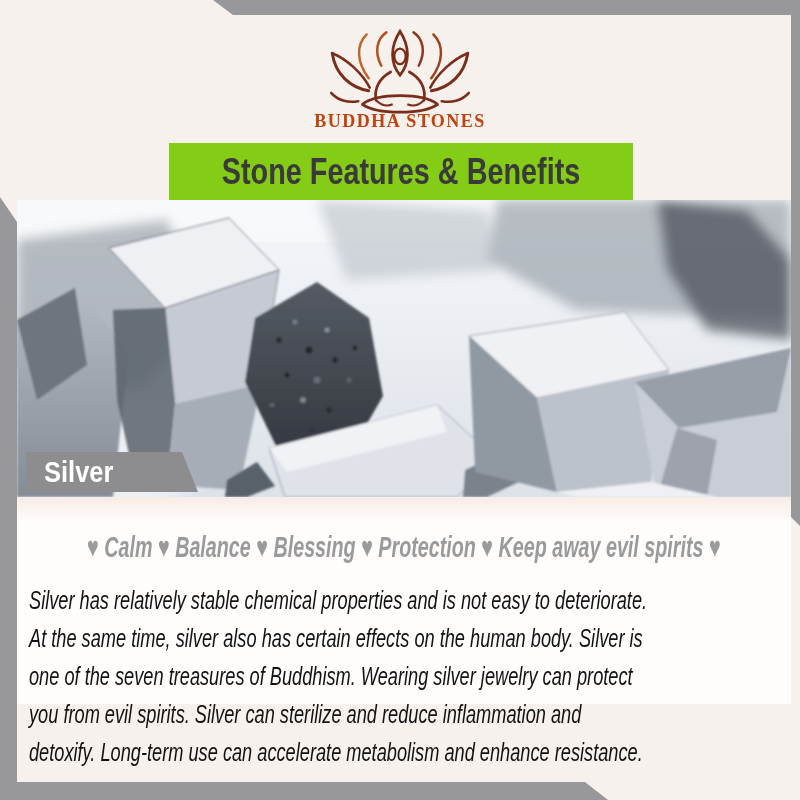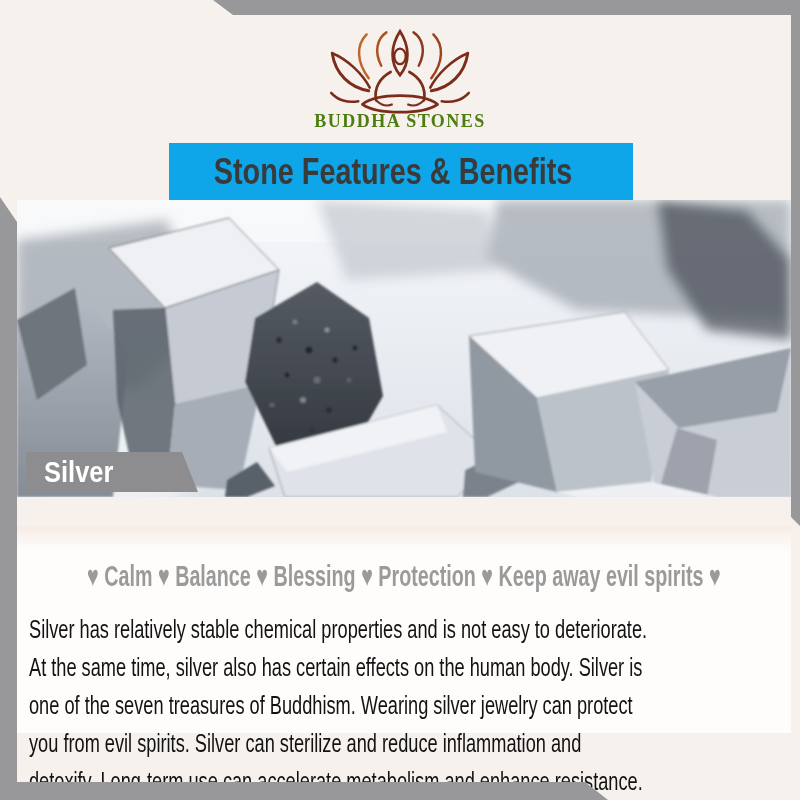--- a/index.html
+++ b/index.html
@@ -16,44 +16,44 @@
   }
   .ribbon-bl{
     left:0;top:197px;width:608px;height:603px;
     clip-path:polygon(0px 0px,17px 25px,17px 585px,585px 585px,608px 603px,0px 603px);
   }
   
   .logo-wrap{position:absolute;top:28px;left:50%;transform:translateX(-50%);z-index:2;}
   .brand-name{
     position:absolute;top:111px;left:0;width:100%;text-align:center;z-index:2;
     font-family:"Liberation Serif","DejaVu Serif",serif;
-    font-weight:bold;font-size:18px;letter-spacing:1.5px;color:#4d7c0f;
+    font-weight:bold;font-size:18px;letter-spacing:1.5px;color:#c2410c;
   }
   .heading-band{
-    position:absolute;left:169px;top:143px;width:464px;height:57px;background:#0ea5e9;
-    display:flex;align-items:center;justify-content:flex-start;z-index:2;
+    position:absolute;left:169px;top:143px;width:464px;height:57px;background:#84cc16;
+    display:flex;align-items:center;justify-content:center;z-index:2;
   }
   .heading{
     font-size:36px;font-weight:bold;color:#3a3a3a;white-space:nowrap;
     transform:scaleX(0.80);letter-spacing:0px;
   }
   
   .photo{position:absolute;left:17px;top:200px;width:774px;height:297px;overflow:hidden;z-index:1;background:#fde047;}
   .photo svg{display:block;}
   .badge{
     position:absolute;left:9px;top:252px;width:172px;height:40px;background:#8d8d8f;
     clip-path:polygon(0 0,90.7% 0,100% 100%,0 100%);
     display:flex;align-items:center;padding-left:18px;box-sizing:border-box;
   }
   .badge span{
     color:#ffffff;font-weight:bold;font-size:30px;white-space:nowrap;
     transform:scaleX(0.85);transform-origin:left center;
   }
   
-  .content{position:absolute;left:17px;top:526px;width:774px;height:207px;background:#fffdfc;z-index:1;}
+  .content{position:absolute;left:17px;top:497px;width:774px;height:207px;background:#fffdfc;z-index:1;font-style:italic;}
   .content::before{
     content:"";position:absolute;left:0;top:0;width:100%;height:26px;
     background:linear-gradient(#f7ece6,#fffdfc);
   }
   .features-row{position:absolute;left:0;top:30px;width:774px;display:flex;justify-content:center;overflow:visible;}
   .features{
     font-size:29px;font-weight:bold;color:#9a9a9a;white-space:nowrap;line-height:40px;
     transform:scaleX(0.68);transform-origin:center;
   }
   .para{

